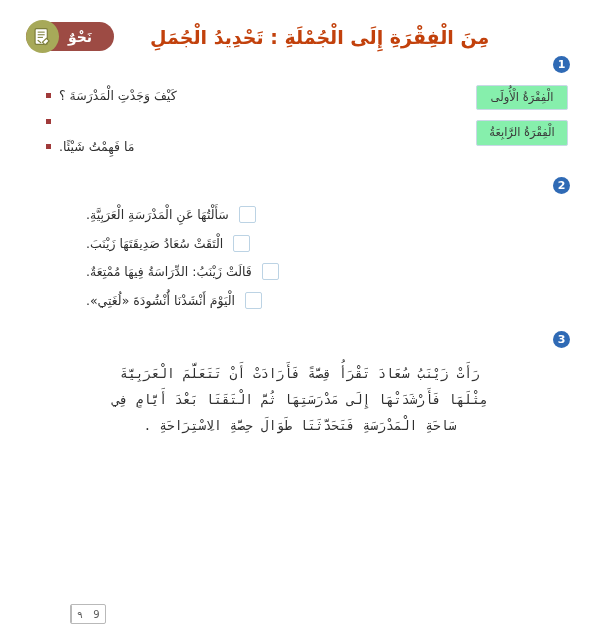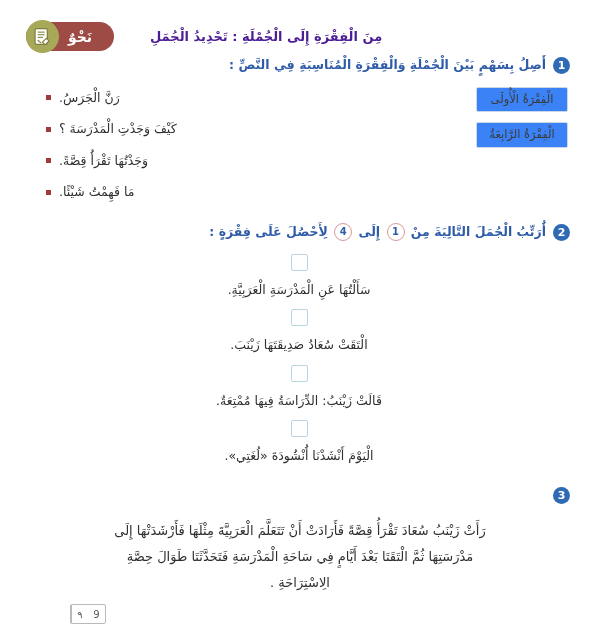--- a/index.html
+++ b/index.html
@@ -70,22 +70,22 @@
     height: 33px;
     border-radius: 50%;
     background: #a7a959;
     display: flex;
     align-items: center;
     justify-content: center;
   }
   .badge-circle svg { display: block; }
 
   .lesson-title {
-    color: #4c1d95;
-    font-size: 13px;
+    color: #c2410c;
+    font-size: 19px;
     font-weight: bold;
     white-space: nowrap;
     line-height: 1.3;
   }
 
   
   .exercise {
     padding: 0 26px;
     box-sizing: border-box;
   }
@@ -144,21 +144,21 @@
   }
   .match-col-boxes {
     display: flex;
     flex-direction: column;
     gap: 10px;
     width: 92px;
   }
   .para-box {
     border: 1px solid #c9d8e6;
     border-radius: 2px;
-    background: #3b82f6;
+    background: #86efac;
     text-align: center;
     font-size: 11.5px;
     color: #3b3b3b;
     padding: 4px 3px 5px 3px;
     line-height: 1.25;
     white-space: nowrap;
   }
   .match-col-sentences {
     display: flex;
     flex-direction: column;
@@ -199,21 +199,21 @@
   .order-list {
     display: flex;
     flex-direction: column;
     gap: 11px;
     margin-top: 12px;
     padding-right: 62px;
     padding-left: 60px;
   }
   .order-row {
     display: flex;
-    flex-direction: column;
+    flex-direction: row;
     align-items: center;
     gap: 10px;
     justify-content: flex-end;
   }
   .order-box {
     flex: 0 0 auto;
     width: 15px;
     height: 15px;
     border: 1px solid #bcd3e4;
     border-radius: 2px;
@@ -230,21 +230,21 @@
 
   
   .para-block {
     margin-top: 14px;
     padding: 0 78px 0 78px;
     text-align: center;
     font-size: 13px;
     line-height: 2.0;
     color: #2f2f2f;
   }
-  .para-block p { margin: 0; }
+  .para-block p { margin: 0; font-family: Liberation Mono, monospace; }
 
   
   .footer {
     position: absolute;
     left: 70px;
     bottom: 14px;
     display: flex;
     flex-direction: row;
     border: 1px solid #b9b9b9;
     border-radius: 2px;
@@ -284,62 +284,49 @@
           <path d="M7 16.5 L10 19" stroke="#7d7f3c" stroke-width="1.4" stroke-linecap="round"></path>
         </svg>
       </div>
     </div>
     <div class="lesson-title">مِنَ الْفِقْرَةِ إِلَى الْجُمْلَةِ : تَحْدِيدُ الْجُمَلِ</div>
   </div>
 
   <div class="exercise">
     <div class="ex-instruction">
       <span class="ex-num">1</span>
-      <span class="ex-text">أَصِلُ بِسَهْمٍ بَيْنَ الْجُمْلَةِ وَالْفِقْرَةِ الْمُنَاسِبَةِ فِي النَّصِّ :</span>
     </div>
 
     <div class="match-wrap">
       <div class="match-col-boxes">
         <div class="para-box">الْفِقْرَةُ الْأُولَى</div>
         <div class="para-box">الْفِقْرَةُ الرَّابِعَةُ</div>
       </div>
 
       <div class="match-col-sentences">
-        <div class="bullet-line">
-          <span class="bullet-text">رَنَّ الْجَرَسُ.</span>
-          <span class="bullet-sq"></span>
-        </div>
         <div class="bullet-line">
           <span class="bullet-text">كَيْفَ وَجَدْتِ الْمَدْرَسَةَ ؟</span>
           <span class="bullet-sq"></span>
         </div>
         <div class="bullet-line">
-          <span class="bullet-text">وَجَدْتُهَا تَقْرَأُ قِصَّةً.</span>
           <span class="bullet-sq"></span>
         </div>
         <div class="bullet-line">
           <span class="bullet-text">مَا فَهِمْتُ شَيْئًا.</span>
           <span class="bullet-sq"></span>
         </div>
       </div>
     </div>
   </div>
 
   <div class="spacer-md"></div>
 
   <div class="exercise">
     <div class="ex-instruction">
       <span class="ex-num">2</span>
-      <span class="ex-text">
-        <span>أُرَتِّبُ الْجُمَلَ التَّالِيَةَ مِنْ</span>
-        <span class="inline-circle">1</span>
-        <span>إِلَى</span>
-        <span class="inline-circle">4</span>
-        <span>لِأَحْصُلَ عَلَى فِقْرَةٍ :</span>
-      </span>
     </div>
 
     <div class="order-list">
       <div class="order-row">
         <span class="order-box"></span>
         <span class="order-text">سَأَلْتُهَا عَنِ الْمَدْرَسَةِ الْعَرَبِيَّةِ.</span>
       </div>
       <div class="order-row">
         <span class="order-box"></span>
         <span class="order-text">الْتَقَتْ سُعَادُ صَدِيقَتَهَا زَيْنَبَ.</span>

